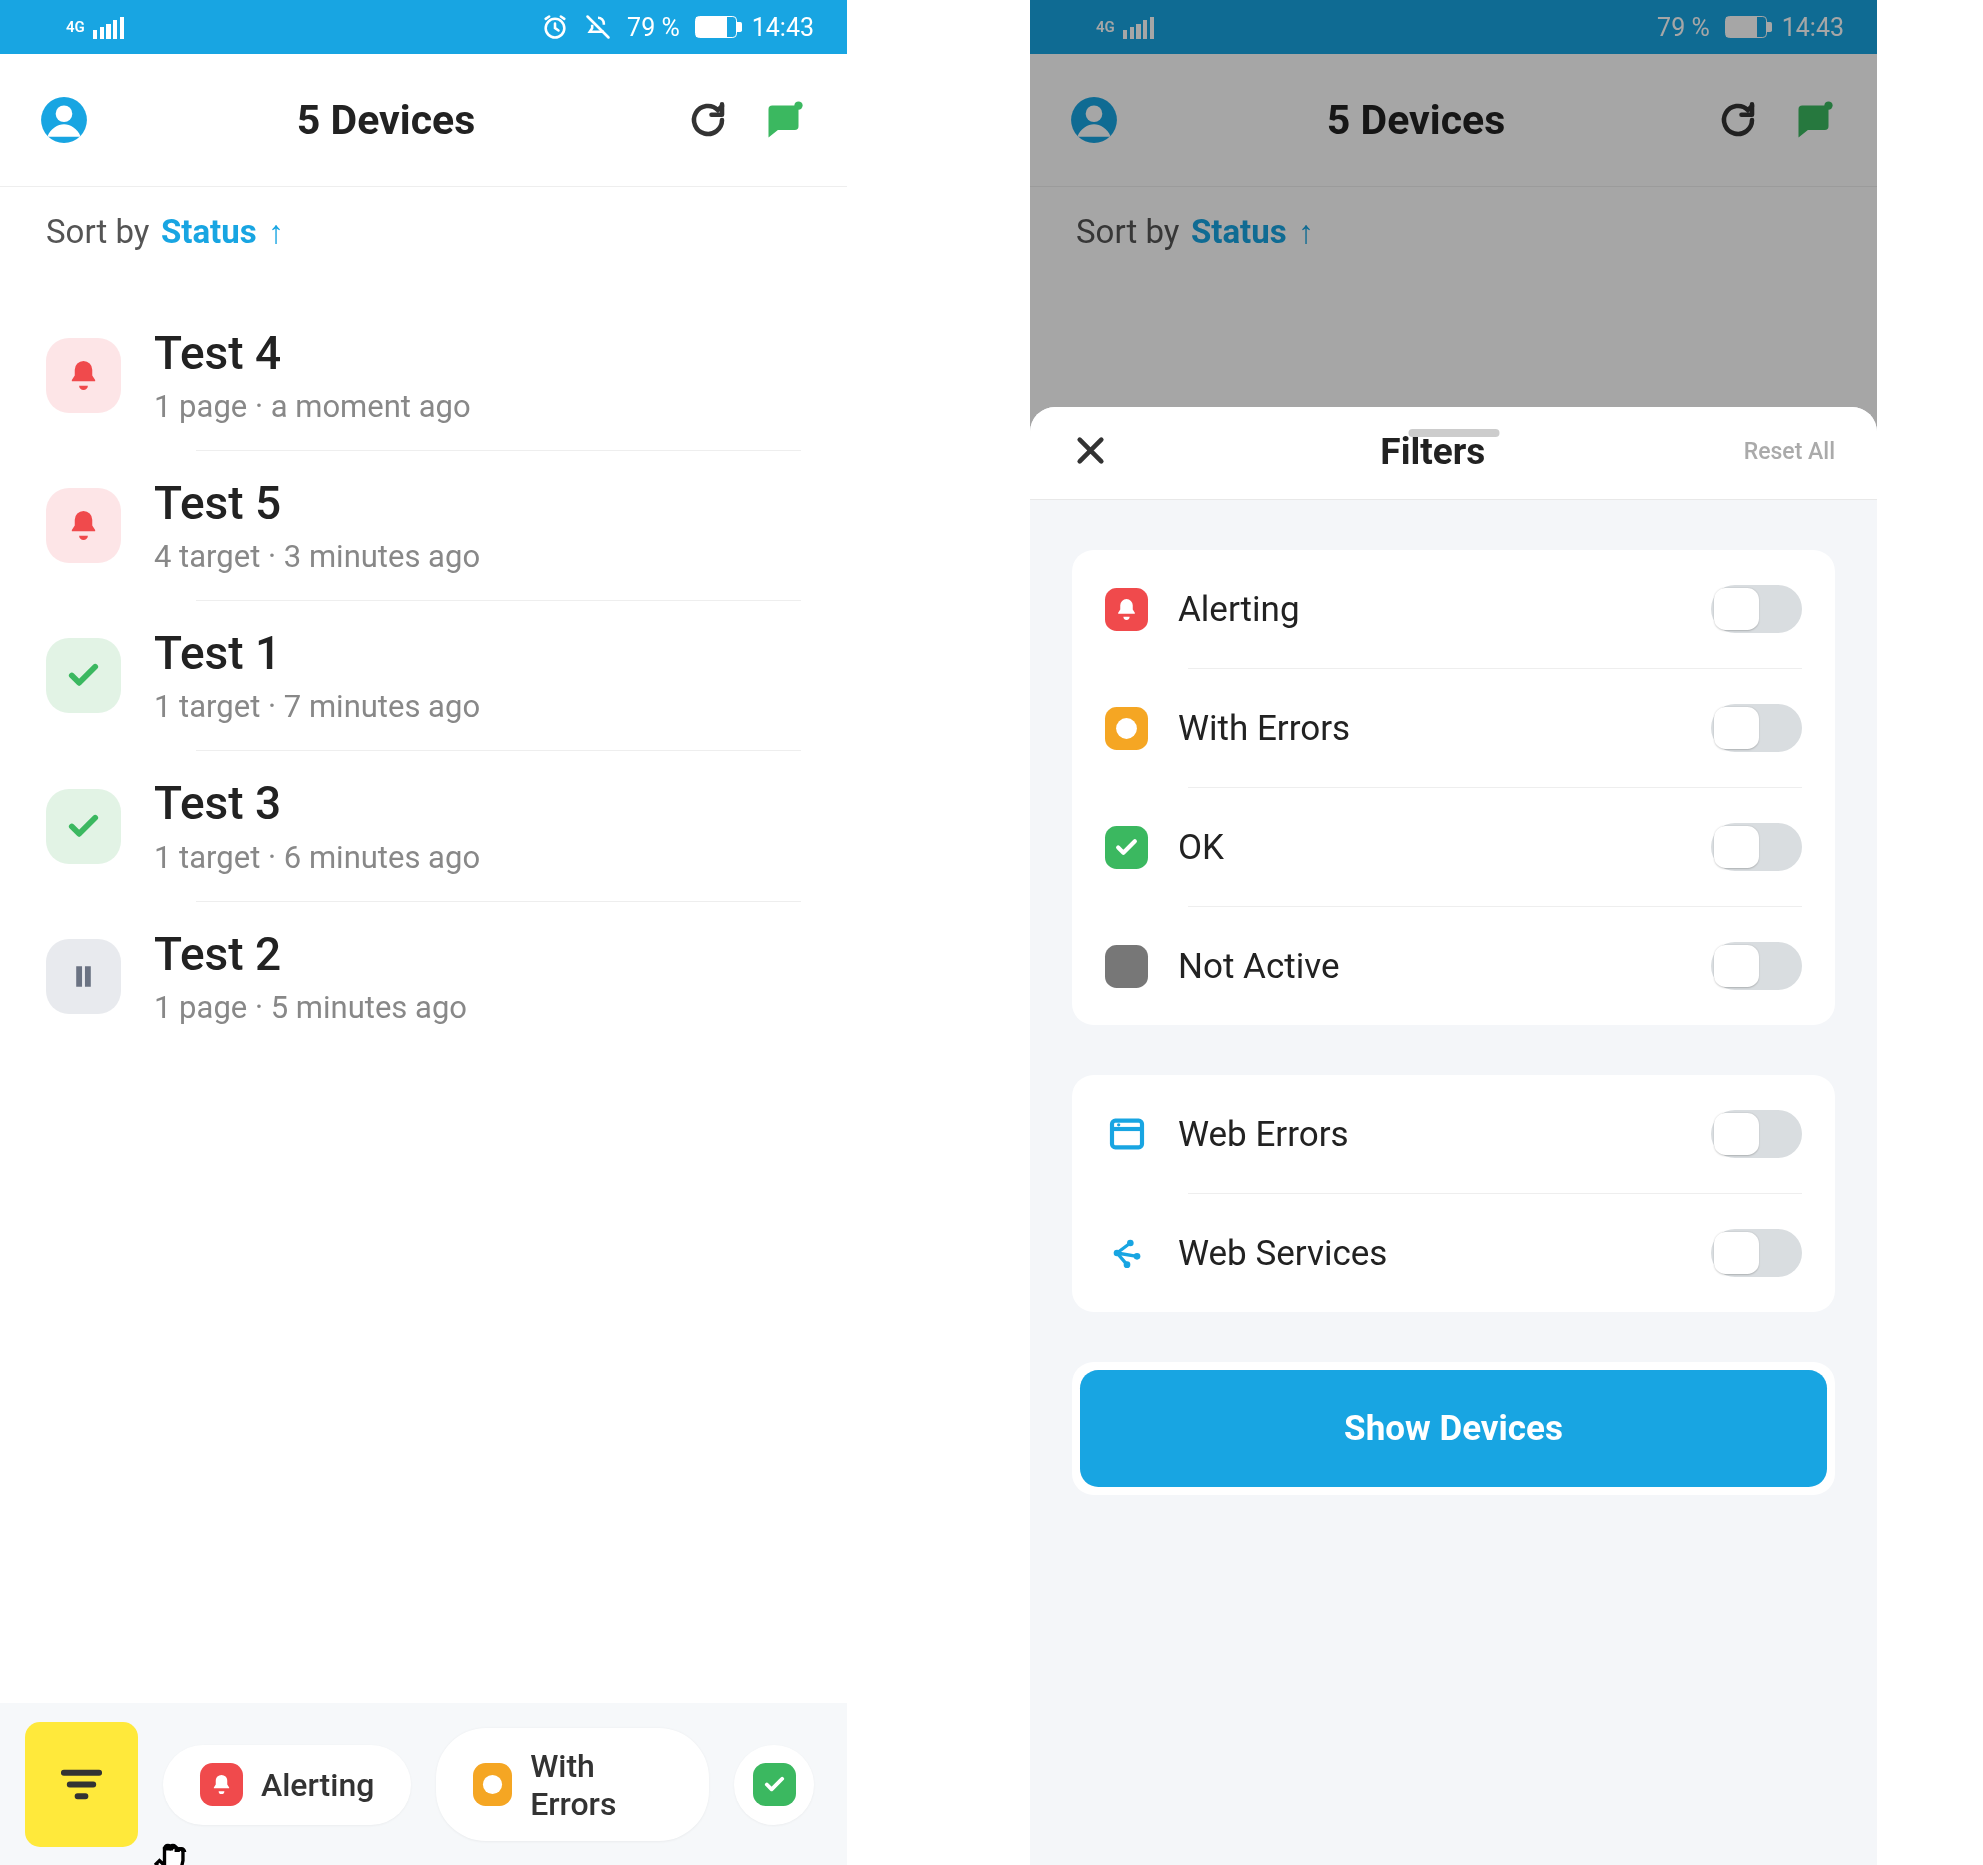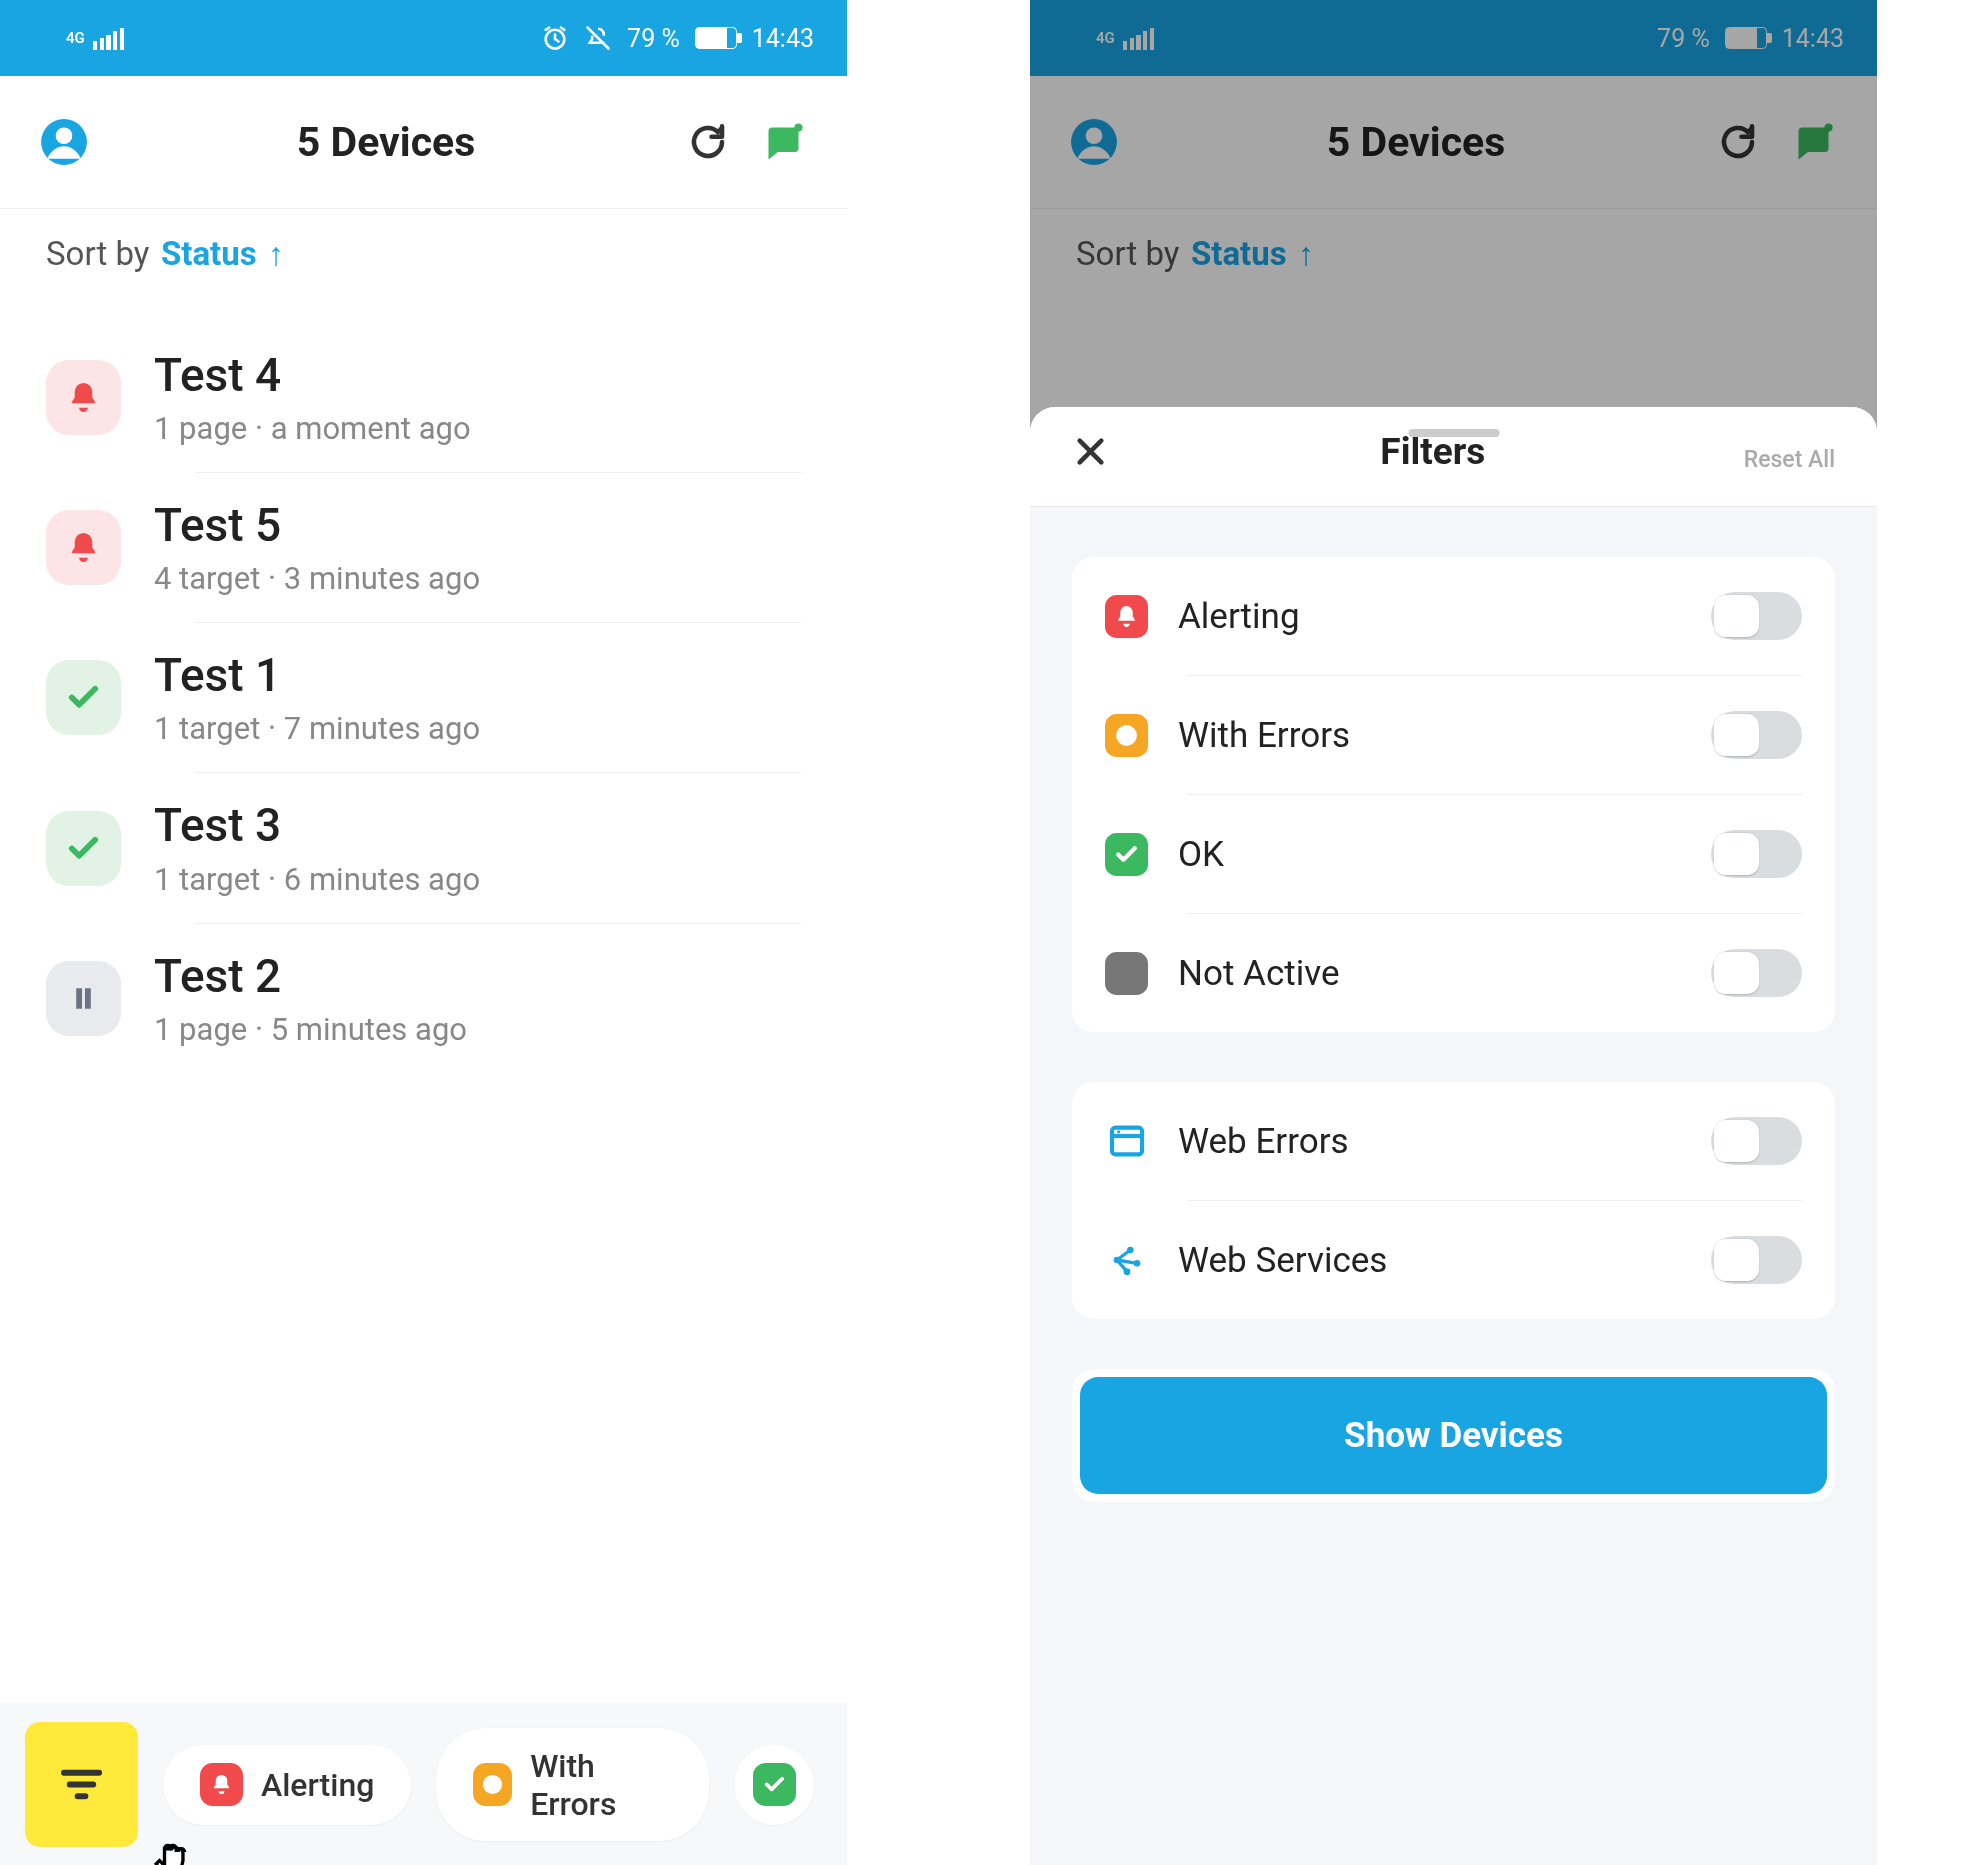--- a/index.html
+++ b/index.html
@@ -17,21 +17,21 @@
     height: 100%;
     background: #fff;
     position: relative;
     overflow: hidden;
     display: flex;
     flex-direction: column;
   }
   .phone.right { margin-left: 0; }
   .status-bar {
     background: #18a5e2;
-    height: 76px;
+    height: 54px;
     display: flex;
     align-items: center;
     color: #fff;
     font-size: 25px;
     padding: 0 33px 0 66px;
   }
   .status-bar .left { flex: 1; display: flex; align-items: center; gap: 5px; }
   .status-bar .right-side { display: flex; align-items: center; gap: 15px; }
   .signal-bars { display: flex; align-items: flex-end; gap: 2.5px; height: 23px; }
   .signal-bars span { width: 4.2px; background: #fff; }
@@ -122,21 +122,21 @@
   }
   .sheet {
     position:absolute; left:0; right:0; bottom:0;
     top: 407px;
     background:#f4f6f9;
     border-radius: 25px 25px 0 0;
     display:flex; flex-direction:column;
   }
   .grabber { width: 91px; height:8.3px; background:#ccc; border-radius:4.2px; margin: 13.3px auto 0; }
   .sheet-header {
-    display:flex; align-items:flex-end; padding: 23px 42px 33px;
+    display:flex; align-items:center; padding: 23px 42px 26px;
     border-bottom: 1.7px solid #e8e8e8;
     background:#fff;
     border-radius: 25px 25px 0 0;
   }
   .sheet-header .close svg{ width:37px;height:37px; color:#333; }
   .sheet-header .title { flex:1; text-align:center; font-size:37px; font-weight:700; color:#222;}
   .sheet-header .reset { font-size:23px; color:#aaa; font-weight:500;}
   .sheet-body { padding: 50px 42px 33px; flex:1; overflow:auto;}
   .filter-card {
     background:#fff; border-radius: 21.6px; margin-bottom: 50px;

